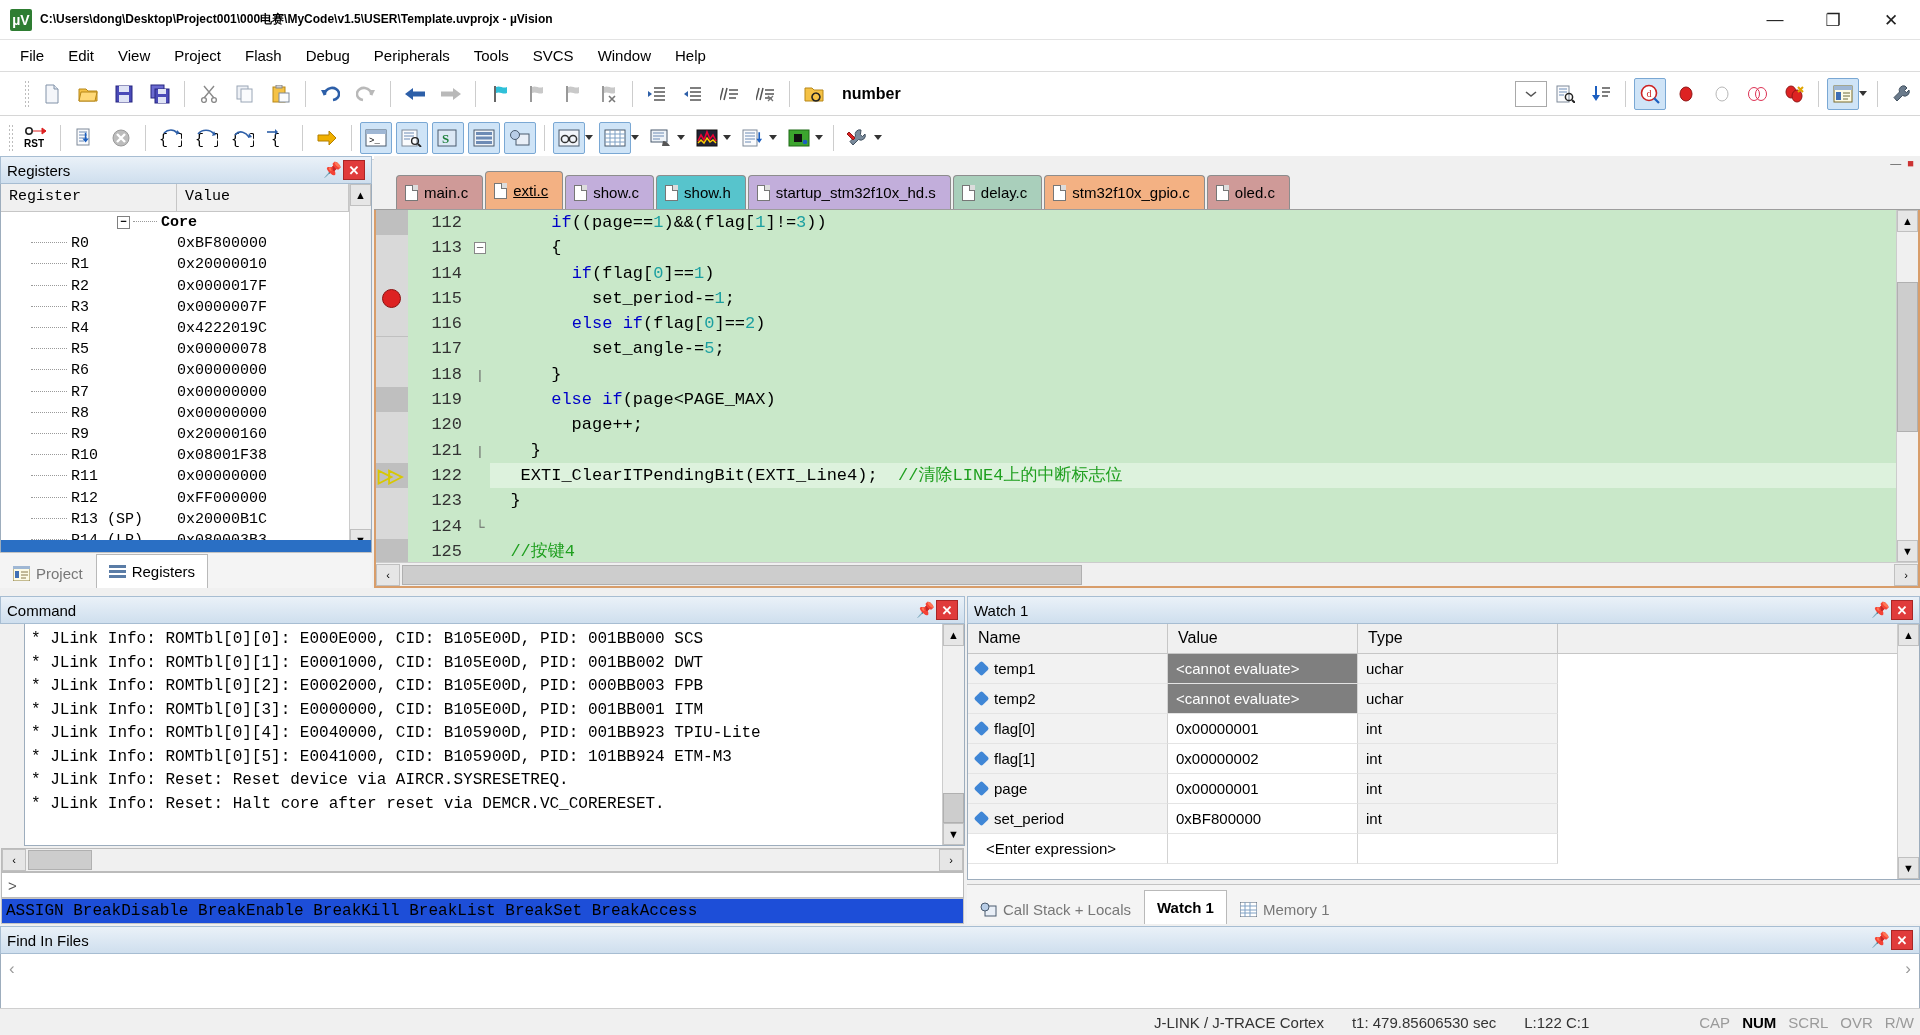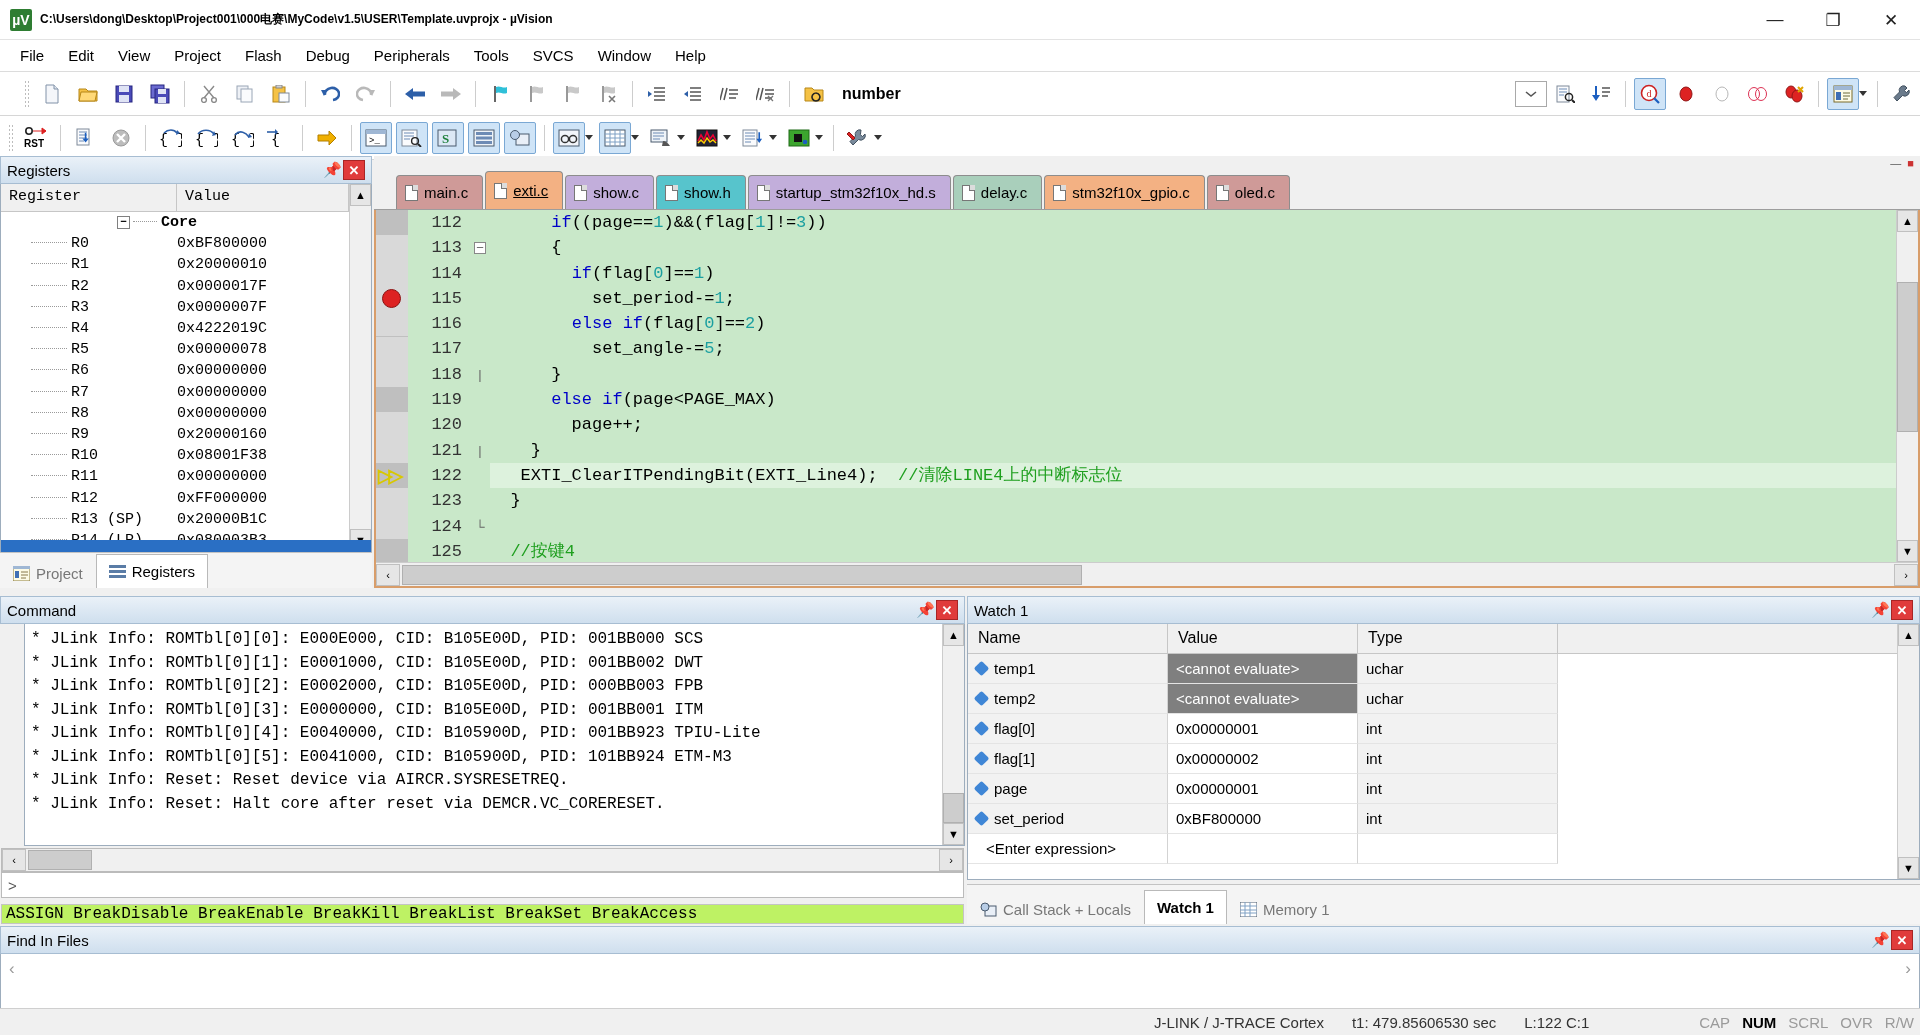--- a/index.html
+++ b/index.html
@@ -144,21 +144,21 @@
             border:1px solid #9dadbd;border-top:none;display:flex;margin-left:24px;}
   #cmd-lines{ flex:1;padding:4px 6px;font-family:"Liberation Mono",monospace;
               font-size:16px;line-height:23.5px;overflow:hidden;}
   #cmd-vscroll{ width:22px;background:#f0f0f0;border-left:1px solid #ccc;
                 display:flex;flex-direction:column;justify-content:space-between;}
   #cmd-hbar{ position:absolute;left:1px;right:1px;bottom:52px;height:24px;background:#f0f0f0;
              border:1px solid #bbb;display:flex;align-items:center;}
   #cmd-input{ position:absolute;left:1px;right:1px;bottom:26px;height:26px;background:#fff;
               border:1px solid #bbb;display:flex;align-items:center;padding-left:6px;
               color:#555;font-size:15px;}
-  #cmd-hints{ position:absolute;left:1px;right:1px;bottom:0;height:20px;background:#bef264;
+  #cmd-hints{ position:absolute;left:1px;right:1px;bottom:0;height:26px;background:#1d4ed8;
               border:1px solid #c4c4c4;display:flex;align-items:center;padding-left:4px;
               font-family:"Liberation Mono",monospace;font-size:16px;}
 
   #watch-panel{ position:absolute;left:967px;right:0;top:0;bottom:0; }
   #watch-body{ position:absolute;top:28px;left:0;right:0;bottom:44px;background:#fff;
                border:1px solid #9dadbd;border-top:none;display:flex;}
   #watch-grid{ flex:1;overflow:hidden; }
   .whead{ display:flex;height:30px;background:#f0f0f0;border-bottom:1px solid #c6c6c6;justify-content:center;}
   .whead div{ padding:5px 10px;font-size:16px;border-right:1px solid #c6c6c6;}
   .wc1{ width:200px; } .wc2{ width:190px; } .wc3{ width:200px; } .wc4{ flex:1;border-right:none!important;}

